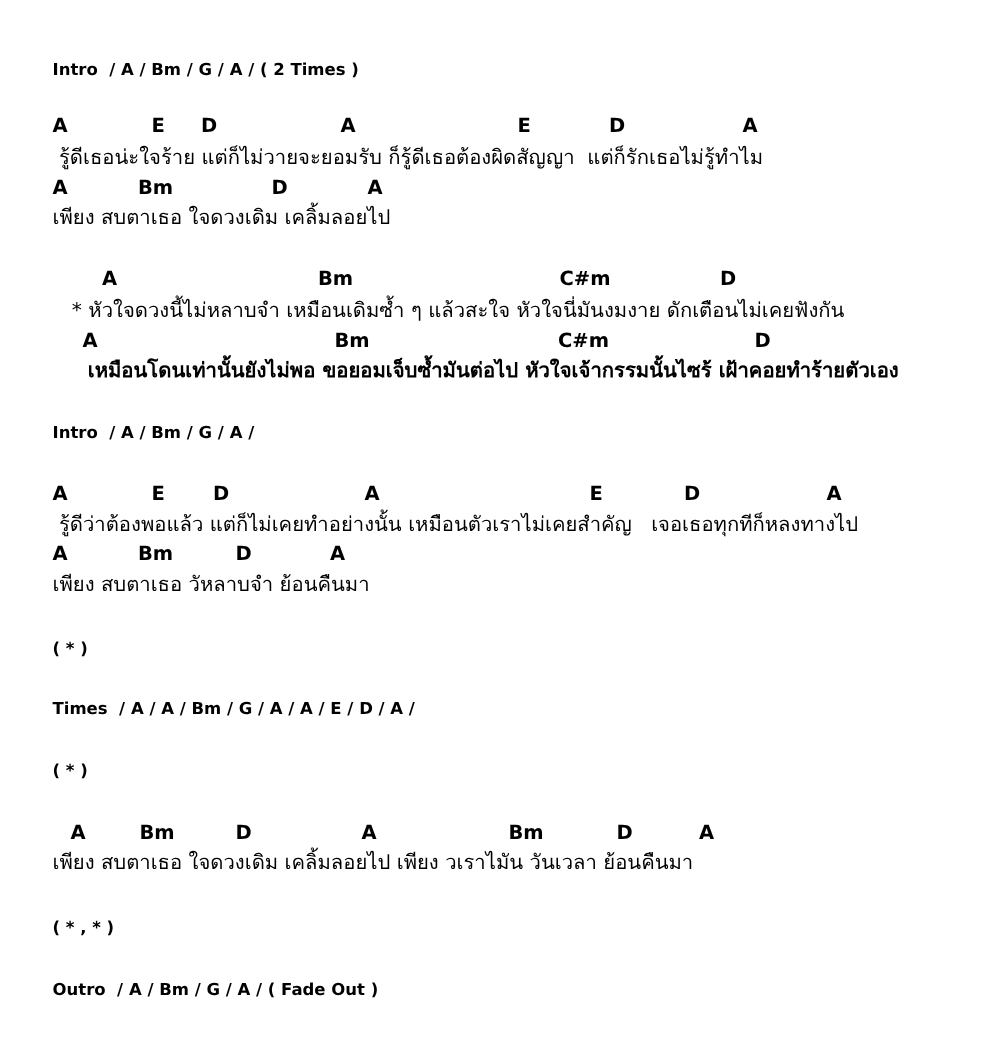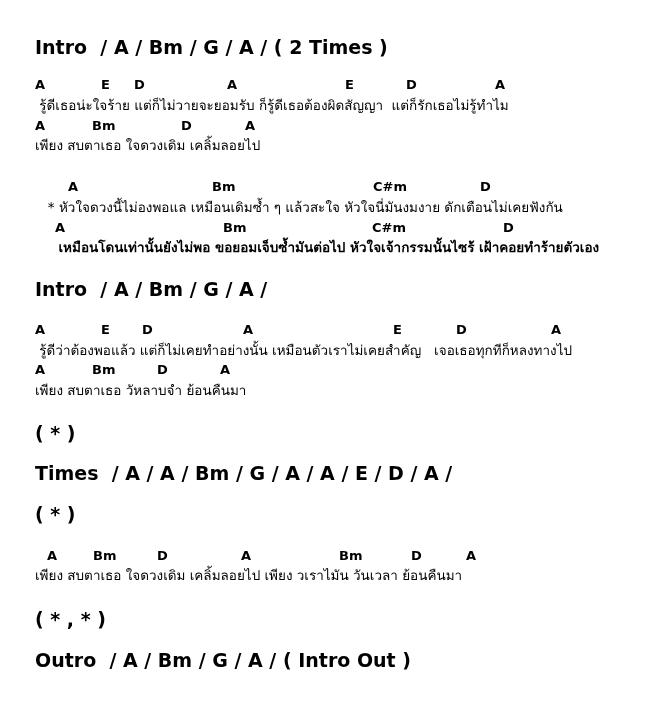--- a/index.html
+++ b/index.html
@@ -16,21 +16,21 @@
       color: #000000;
     }
     .line {
       position: absolute;
       white-space: pre;
       line-height: 16px;
       height: 18px;
     }
     .section {
       font-weight: bold;
-      font-size: 19px;
+      font-size: 11px;
       left: 35px;
     }
     .chord {
       position: absolute;
       font-weight: bold;
       font-size: 13px;
       line-height: 16px;
       white-space: pre;
     }
     .lyric {
@@ -45,21 +45,21 @@
 <div>
 
   <div class="line section" style="top:39px;">Intro  / A / Bm / G / A / ( 2 Times )</div>
 
   <div class="line" style="top:77px; left:0; width:670px;"><span class="chord" style="left: 35px; top: 0px;">A</span><span class="chord" style="left: 101px; top: 0px;">E</span><span class="chord" style="left: 134px; top: 0px;">D</span><span class="chord" style="left: 227px; top: 0px;">A</span><span class="chord" style="left: 345px; top: 0px;">E</span><span class="chord" style="left: 406px; top: 0px;">D</span><span class="chord" style="left: 495px; top: 0px;">A</span></div>
   <div class="line lyric" style="top:97px; left:35px;"> รู้ดีเธอน่ะใจร้าย แต่ก็ไม่วายจะยอมรับ ก็รู้ดีเธอต้องผิดสัญญา  แต่ก็รักเธอไม่รู้ทำไม</div>
   <div class="line" style="top:118px; left:0; width:670px;"><span class="chord" style="left: 35px; top: 0px;">A</span><span class="chord" style="left: 92px; top: 0px;">Bm</span><span class="chord" style="left: 181px; top: 0px;">D</span><span class="chord" style="left: 245px; top: 0px;">A</span></div>
   <div class="line lyric" style="top:137px; left:35px;">เพียง สบตาเธอ ใจดวงเดิม เคลิ้มลอยไป</div>
 
   <div class="line" style="top:179px; left:0; width:670px;"><span class="chord" style="left: 68px; top: 0px;">A</span><span class="chord" style="left: 212px; top: 0px;">Bm</span><span class="chord" style="left: 373px; top: 0px;">C#m</span><span class="chord" style="left: 480px; top: 0px;">D</span></div>
-  <div class="line lyric" style="top:199px; left:35px;">   * หัวใจดวงนี้ไม่องพอแล เหมือนเดิมซ้ำ ๆ แล้วสะใจ หัวใจนี่มันงมงาย ดักเตือนไม่เคยฟังกัน</div>
+  <div class="line lyric" style="top:199px; left:35px;">   * หัวใจดวงนี้ไม่หลาบจำ เหมือนเดิมซ้ำ ๆ แล้วสะใจ หัวใจนี่มันงมงาย ดักเตือนไม่เคยฟังกัน</div>
   <div class="line" style="top:220px; left:0; width:670px;"><span class="chord" style="left: 55px; top: 0px;">A</span><span class="chord" style="left: 223px; top: 0px;">Bm</span><span class="chord" style="left: 372px; top: 0px;">C#m</span><span class="chord" style="left: 503px; top: 0px;">D</span></div>
   <div class="line lyric" style="top:239px; left:35px;font-weight:bold;">     เหมือนโดนเท่านั้นยังไม่พอ ขอยอมเจ็บซ้ำมันต่อไป หัวใจเจ้ากรรมนั้นไซร้ เฝ้าคอยทำร้ายตัวเอง</div>
 
   <div class="line section" style="top:281px;">Intro  / A / Bm / G / A /</div>
 
   <div class="line" style="top:322px; left:0; width:670px;"><span class="chord" style="left: 35px; top: 0px;">A</span><span class="chord" style="left: 101px; top: 0px;">E</span><span class="chord" style="left: 142px; top: 0px;">D</span><span class="chord" style="left: 243px; top: 0px;">A</span><span class="chord" style="left: 393px; top: 0px;">E</span><span class="chord" style="left: 456px; top: 0px;">D</span><span class="chord" style="left: 551px; top: 0px;">A</span></div>
   <div class="line lyric" style="top:342px; left:35px;"> รู้ดีว่าต้องพอแล้ว แต่ก็ไม่เคยทำอย่างนั้น เหมือนตัวเราไม่เคยสำคัญ   เจอเธอทุกทีก็หลงทางไป</div>
   <div class="line" style="top:362px; left:0; width:670px;"><span class="chord" style="left: 35px; top: 0px;">A</span><span class="chord" style="left: 92px; top: 0px;">Bm</span><span class="chord" style="left: 157px; top: 0px;">D</span><span class="chord" style="left: 220px; top: 0px;">A</span></div>
   <div class="line lyric" style="top:382px; left:35px;">เพียง สบตาเธอ วัหลาบจำ ย้อนคืนมา</div>
 
@@ -67,15 +67,15 @@
 
   <div class="line section" style="top:465px;">Times  / A / A / Bm / G / A / A / E / D / A /</div>
 
   <div class="line section" style="top:506px;">( * )</div>
 
   <div class="line" style="top:548px; left:0; width:670px;"><span class="chord" style="left: 47px; top: 0px;">A</span><span class="chord" style="left: 93px; top: 0px;">Bm</span><span class="chord" style="left: 157px; top: 0px;">D</span><span class="chord" style="left: 241px; top: 0px;">A</span><span class="chord" style="left: 339px; top: 0px;">Bm</span><span class="chord" style="left: 411px; top: 0px;">D</span><span class="chord" style="left: 466px; top: 0px;">A</span></div>
   <div class="line lyric" style="top:567px; left:35px;">เพียง สบตาเธอ ใจดวงเดิม เคลิ้มลอยไป เพียง วเราไมัน วันเวลา ย้อนคืนมา</div>
 
   <div class="line section" style="top:611px;">( * , * )</div>
 
-  <div class="line section" style="top:652px;">Outro  / A / Bm / G / A / ( Intro Out )</div>
+  <div class="line section" style="top:652px;">Outro  / A / Bm / G / A / ( Fade Out )</div>
 
 </div>
 
 </body></html>

